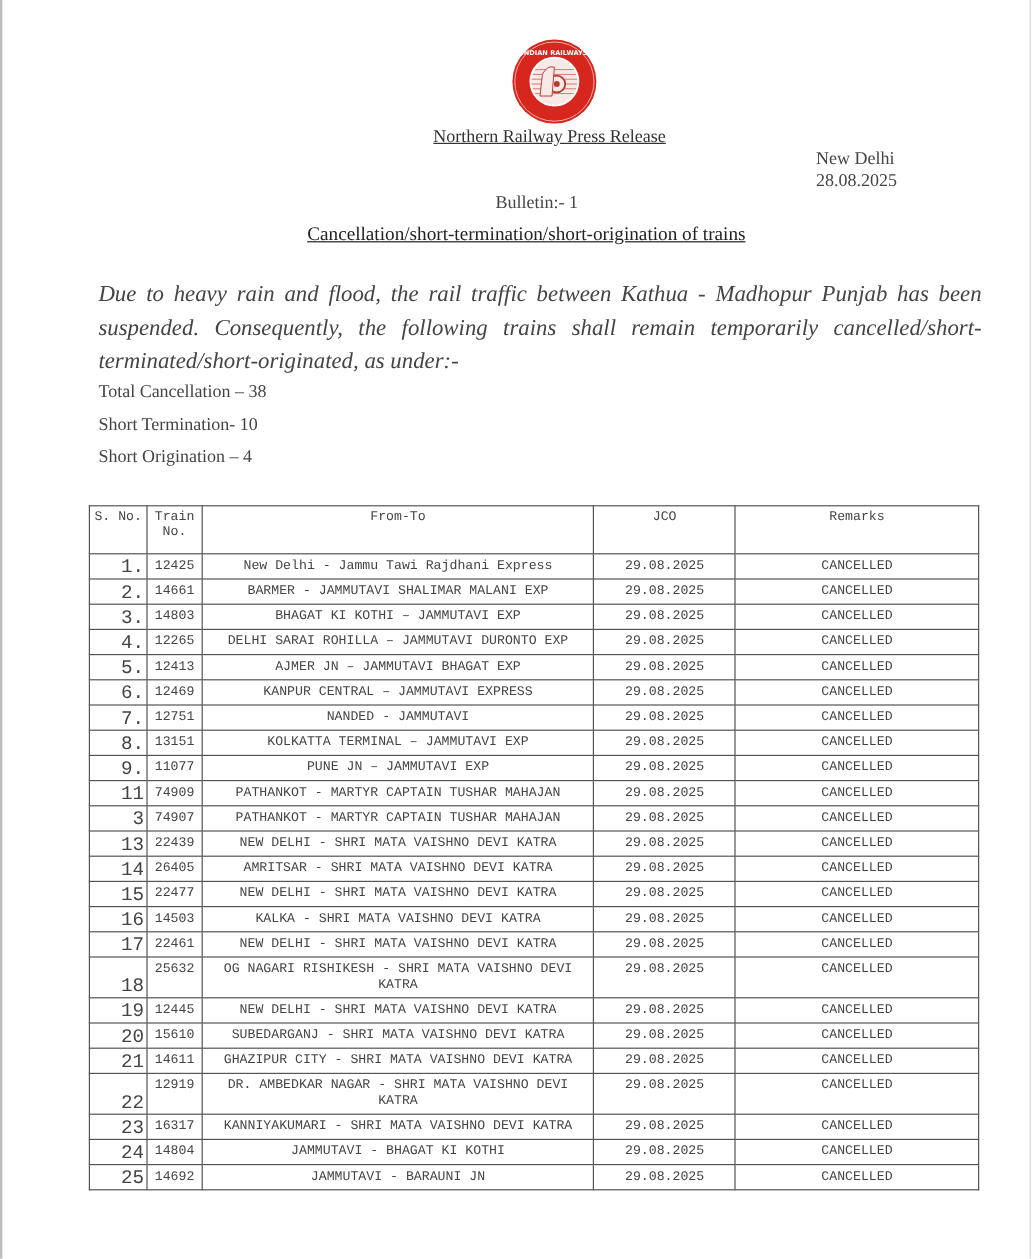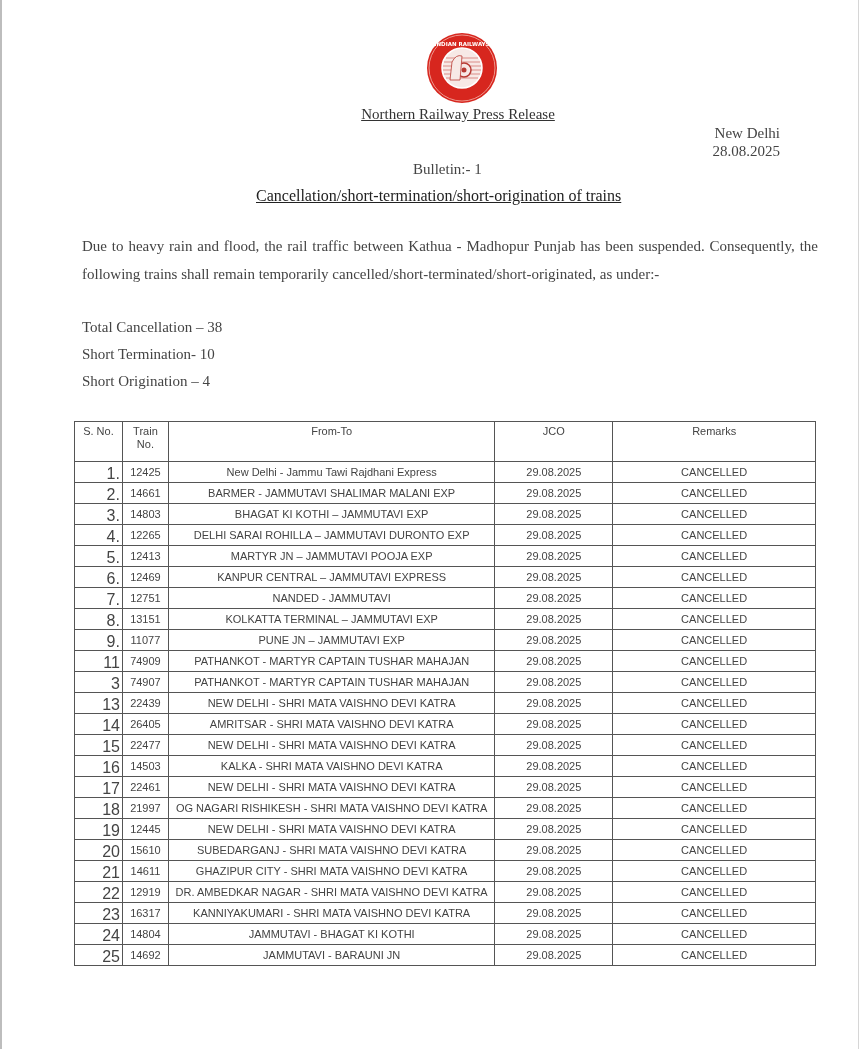--- a/index.html
+++ b/index.html
@@ -10,36 +10,36 @@
     }
     .page-edge-left { position: absolute; left: 0; top: 0; width: 2px; height: 1049px; background: #bdbdbd; }
     .page-edge-right { position: absolute; right: 1px; top: 0; width: 1px; height: 1049px; background: #d6d6d6; }
 
     .logo { position: absolute; left: 426px; top: 32px; width: 72px; height: 72px; }
 
     .press-title {
       position: absolute; left: 0; width: 916px; top: 106px; text-align: center;
       font-size: 15px; text-decoration: underline; color: #333;
     }
-    .place-date { position: absolute; left: 680px; top: 124px; width: 100px; text-align: right; font-size: 15px; line-height: 18px; color: #444; }
+    .place-date { position: absolute; left: 680px; top: 124px; width: 100px; text-align: left; font-size: 15px; line-height: 18px; color: #444; }
     .bulletin { position: absolute; left: 413px; top: 161px; font-size: 15px; color: #444; text-align: center; }
     .subject {
       position: absolute; left: 256px; top: 187px; font-size: 16px; color: #222;
       text-decoration: underline;
     }
     .intro {
       position: absolute; left: 82px; top: 232px; width: 736px;
-      font-size: 15px; line-height: 28px; color: #444; text-align: justify;
+      font-size: 19px; line-height: 28px; color: #444; text-align: justify; font-style: italic;
     }
     .summary { position: absolute; left: 82px; top: 314px; font-size: 15px; line-height: 27px; color: #444; }
     .summary div { white-space: nowrap; }
 
     table.trains {
       position: absolute; left: 74px; top: 421px; width: 742px;
-      border-collapse: collapse; font-family: Liberation Sans, sans-serif;
+      border-collapse: collapse; font-family: Liberation Mono, monospace;
       font-size: 11px; color: #444;
     }
     table.trains th, table.trains td {
       border: 1.2px solid #555; padding: 0 3px; vertical-align: top;
       font-weight: normal; line-height: 13px;
     }
     table.trains th { height: 36px; padding-top: 3px; text-align: center; }
     table.trains td { padding-top: 4px; padding-bottom: 3px; text-align: center; }
     table.trains td.sno {
       text-align: right; font-size: 16px; line-height: 17px; padding: 2px 2px 0 3px; vertical-align: bottom;
@@ -132,21 +132,21 @@
       <tr>
         <td class="sno">4.</td>
         <td class="trainno">12265</td>
         <td>DELHI SARAI ROHILLA – JAMMUTAVI DURONTO EXP</td>
         <td>29.08.2025</td>
         <td>CANCELLED</td>
       </tr>
       <tr>
         <td class="sno">5.</td>
         <td class="trainno">12413</td>
-        <td>MARTYR JN – JAMMUTAVI POOJA EXP</td>
+        <td>AJMER JN – JAMMUTAVI BHAGAT EXP</td>
         <td>29.08.2025</td>
         <td>CANCELLED</td>
       </tr>
       <tr>
         <td class="sno">6.</td>
         <td class="trainno">12469</td>
         <td>KANPUR CENTRAL – JAMMUTAVI EXPRESS</td>
         <td>29.08.2025</td>
         <td>CANCELLED</td>
       </tr>
@@ -215,21 +215,21 @@
       </tr>
       <tr>
         <td class="sno">17</td>
         <td class="trainno">22461</td>
         <td>NEW DELHI - SHRI MATA VAISHNO DEVI KATRA</td>
         <td>29.08.2025</td>
         <td>CANCELLED</td>
       </tr>
       <tr>
         <td class="sno">18</td>
-        <td class="trainno">21997</td>
+        <td class="trainno">25632</td>
         <td>OG NAGARI RISHIKESH - SHRI MATA VAISHNO DEVI KATRA</td>
         <td>29.08.2025</td>
         <td>CANCELLED</td>
       </tr>
       <tr>
         <td class="sno">19</td>
         <td class="trainno">12445</td>
         <td>NEW DELHI - SHRI MATA VAISHNO DEVI KATRA</td>
         <td>29.08.2025</td>
         <td>CANCELLED</td>

